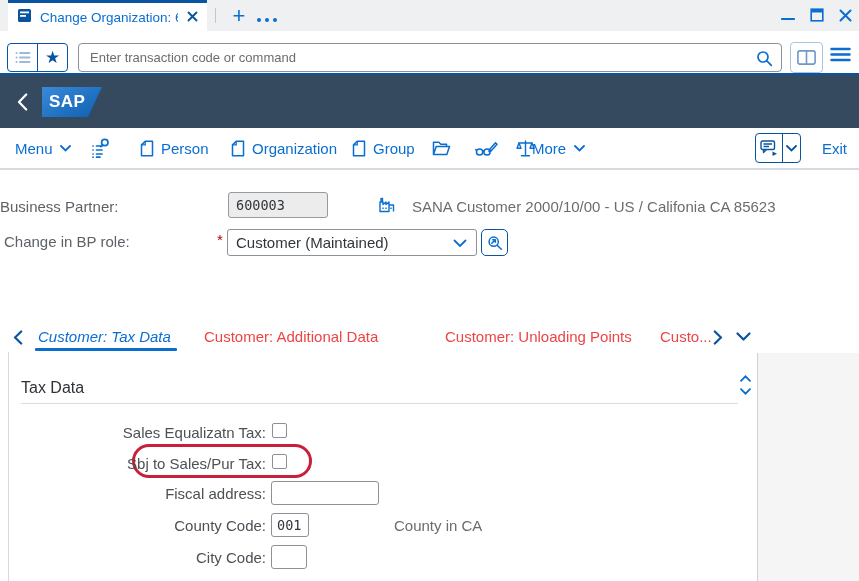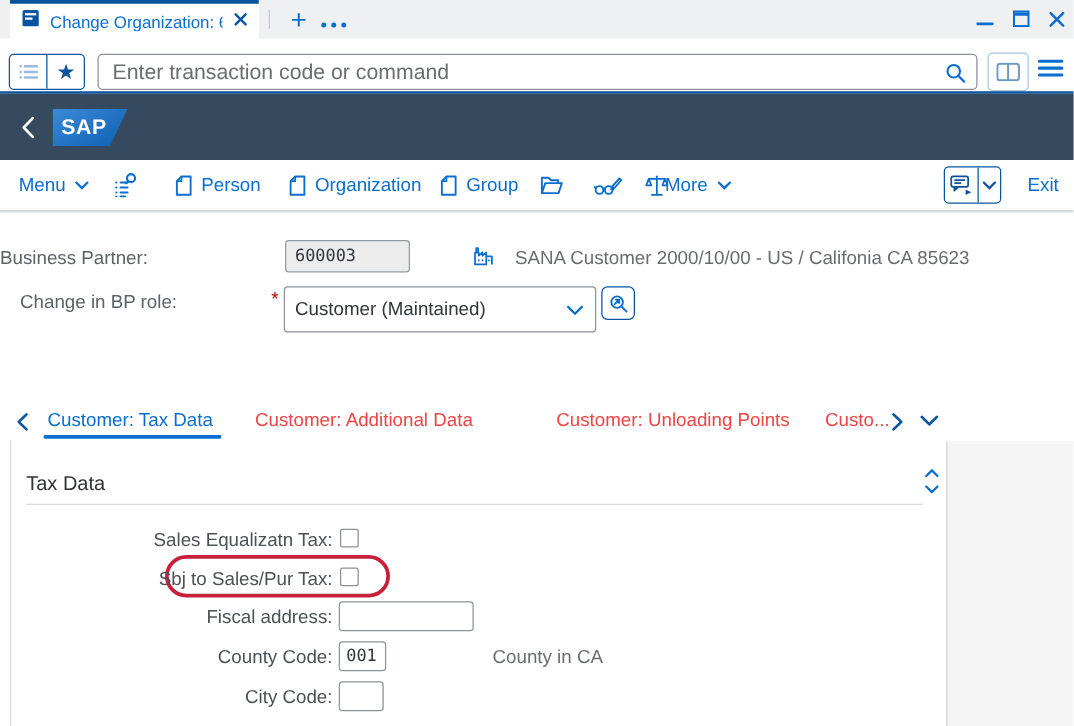--- a/index.html
+++ b/index.html
@@ -23,21 +23,21 @@
     justify-content:center; cursor:pointer; }
 
   
   .toolbar { left:0; top:31px; width:859px; height:42px; background:#fff; }
   .btn-group { left:7px; top:12px; width:61px; height:29px; border:1px solid #0854a0;
     border-radius:4px; display:flex; overflow:hidden; background:#fff; }
   .btn-group .cell { width:30px; display:flex; align-items:center; justify-content:center; cursor:pointer; }
   .btn-group .cell + .cell { border-left:1px solid #0854a0; }
   .star-glyph { color:#0854a0; font-size:17px; line-height:1; }
   .cmd-input { left:78px; top:12px; width:704px; height:29px; border:1px solid #8d9299;
-    border-radius:4px; font-family:"Liberation Sans",sans-serif; font-size:17px; color:#32363a;
+    border-radius:4px; font-family:"Liberation Sans",sans-serif; font-size:13px; color:#32363a;
     padding:0 32px 0 11px; outline:none; background:#fff; }
   .cmd-input::placeholder { color:#6a6d70; opacity:1; }
   .cmd-search { left:756px; top:19px; cursor:pointer; }
   .splitview-btn { left:790px; top:11px; width:33px; height:31px; border:1px solid #a9c4e2;
     border-radius:4px; display:flex; align-items:center; justify-content:center;
     background:#fff; cursor:pointer; }
   .hamburger { left:830px; top:16px; cursor:pointer; }
   .toolbar-rule { left:0; top:73px; width:859px; height:2px; background:#0854a0; }
 
   
@@ -63,34 +63,34 @@
   .msplit .cell.ic { width:26px; }
   .msplit .cell.ch { width:18px; border-left:1px solid #0854a0; }
 
   
   .flabel { position:absolute; text-align:left; color:#5d6267; font-size:15px; white-space:nowrap; }
   .bp-input { left:228px; top:192px; width:100px; height:26px; background:#ececec;
     border:1px solid #949aa0; border-radius:3px; font-family:"DejaVu Sans Mono",monospace;
     font-size:13.5px; color:#32363a; padding:0 7px; outline:none; }
   .bp-desc { left:412px; top:198px; color:#6a6d70; font-size:15px; white-space:nowrap; }
   .req-star { left:217px; top:231px; color:#b00000; font-size:15px; }
-  .combo { left:227px; top:229px; width:250px; height:37px; border:1px solid #8d9299;
+  .combo { left:227px; top:229px; width:250px; height:27px; border:1px solid #8d9299;
     border-radius:3px; background:#fff; display:flex; align-items:center; cursor:pointer; }
   .combo-text { flex:1; font-size:15px; color:#32363a; padding-left:8px; white-space:nowrap;
     overflow:hidden; }
   .combo-arrow { padding:2px 9px 0 4px; display:flex; }
   .vh-btn { left:481px; top:229px; width:27px; height:27px; border:1px solid #0854a0;
     border-radius:5px; background:#fff; display:flex; align-items:center; justify-content:center;
     cursor:pointer; }
 
   
   .tabstrip { left:0; top:322px; width:859px; height:30px; background:#fff; }
   .ts-item { position:absolute; top:0; height:30px; line-height:30px; font-size:15px;
     color:#ef4444; cursor:pointer; white-space:nowrap; }
-  .ts-item.active { color:#0a6ed1; }
+  .ts-item.active { color:#0a6ed1;font-style:italic; }
   .ts-underline { left:35px; top:26px; width:142px; height:3px; background:#0a6ed1; border-radius:1px; }
   .ts-chev { position:absolute; top:8px; cursor:pointer; display:flex; }
 
   
   .content { left:8px; top:352px; width:749px; height:229px; background:#fff;
     border-left:1px solid #d9d9d9; }
   .gutter { left:757px; top:353px; width:102px; height:228px; background:#f5f5f6;
     border-left:1px solid #d2d2d2; }
   .sec-title { left:12px; top:27px; font-size:16px; color:#2f3337; }
   .sec-rule { left:12px; top:51px; width:717px; height:1px; background:#dcdcdc; }
@@ -301,21 +301,21 @@
           <path d="M2 15.5 V6 H5 V8.5 L8 6 V8.5 L11 6 V15.5 Z"></path>
           <path d="M3 6 V2.5 H4.5 V6"></path>
           <path d="M11 9 H15.5 V15.5"></path>
           <path d="M13 11.5 V13"></path>
           <path d="M5 11.5 V13 M8 11.5 V13"></path>
         </g>
       </svg>
   </span>
   <div class="abs bp-desc">SANA Customer 2000/10/00 - US / Califonia CA 85623</div>
 
-  <div class="abs flabel" style="left:16px; top:233px; width:213px;">Change in BP role:</div>
+  <div class="abs flabel" style="left:4px; top:233px; width:213px;">Change in BP role:</div>
   <span class="abs req-star">*</span>
   <div class="abs combo">
     <span class="combo-text">Customer (Maintained)</span>
     <span class="combo-arrow">
       <svg width="14" height="9" viewBox="0 0 14 9">
           <path d="M1.5 1.5 L7 7 L12.5 1.5" stroke="#0a6ed1" stroke-width="1.8" fill="none" stroke-linecap="round"></path>
         </svg>
     </span>
   </div>
   <div class="abs vh-btn">

